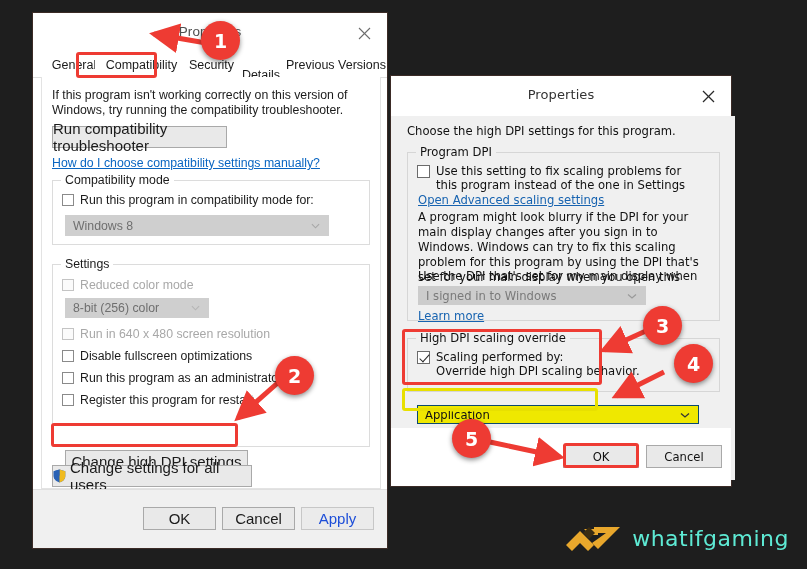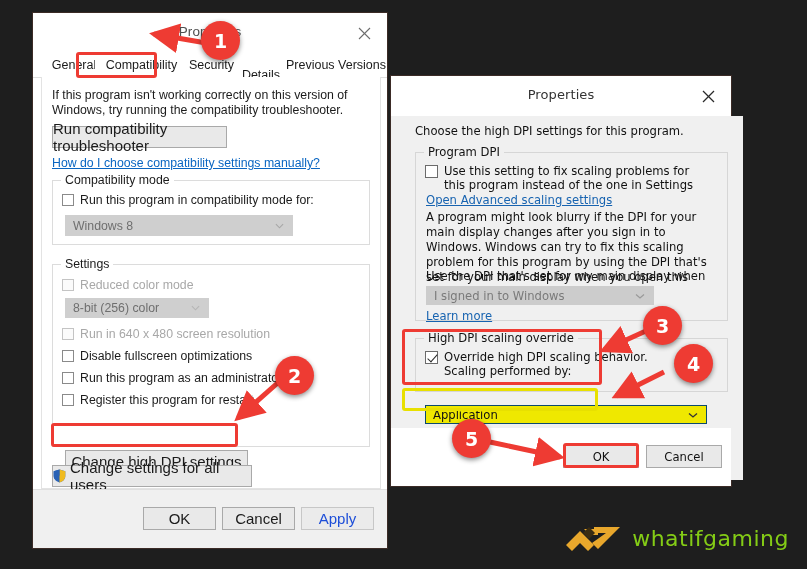--- a/index.html
+++ b/index.html
@@ -95,21 +95,21 @@
     position:absolute;left:0;bottom:0;width:100%;height:58px;background:#f0f0f0;
     border-top:1px solid #dfdfdf;
   }
   .shield{
     width:13px;height:14px;flex:0 0 auto;margin-right:4px;
   }
 
   
   #dlg2{left:390px;top:75px;width:340px;height:410px;background:#f0f0f0;
         font-family:"DejaVu Sans", sans-serif;}
-  #dlg2 .d2body{position:absolute;left:12px;top:40px;width:100%;height:364px;background:#f0f0f0;}
+  #dlg2 .d2body{position:absolute;left:4px;top:40px;width:100%;height:364px;background:#f0f0f0;}
   .d2text{font-size:11.6px;color:#111;line-height:15px;}
   #dlg2 .bottombar2{
     position:absolute;left:0;bottom:0;width:100%;height:58px;background:#ffffff;
   }
   .group2{position:absolute;border:1px solid #d6d6d6;box-sizing:border-box;}
   .group2-label{position:absolute;top:-8px;left:8px;background:#f0f0f0;padding:0 4px;font-size:11.6px;color:#111;white-space:nowrap;}
   .cb-row2{position:absolute;display:flex;align-items:flex-start;gap:6px;font-size:11.6px;color:#111;line-height:14px;}
   .cb2{width:13px;height:13px;border:1px solid #6b6b6b;background:#fff;box-sizing:border-box;flex:0 0 auto;position:relative;margin-top:1px;}
   .cb2.checked:after{
     content:"";position:absolute;left:3.5px;top:0px;width:4px;height:9px;
@@ -137,21 +137,21 @@
     box-shadow:0 2px 5px rgba(0,0,0,.45);
   }
   .hl{
     position:absolute;border:3px solid #ee3b33;border-radius:3px;box-sizing:border-box;
   }
   .arrow{position:absolute;}
 
   
   .wm{position:absolute;right:18px;bottom:14px;display:flex;align-items:center;gap:10px;}
   .wm-text{
-    font-family:"DejaVu Sans", sans-serif;font-size:22px;color:#84cc16;
+    font-family:"DejaVu Sans", sans-serif;font-size:22px;color:#5eead4;
     letter-spacing:.5px;line-height:1;
   }
 </style>
 </head>
 <body>
 
 <div class="canvas">
 
   <div class="dialog" id="dlg1">
 
@@ -191,21 +191,21 @@
       <div class="btn" id="btn-troubleshooter">Run compatibility troubleshooter</div>
 
       <a class="link" id="link-how">How do I choose compatibility settings manually?</a>
 
       <div class="group" style="left:10px;top:103px;width:318px;height:65px;">
         <div class="group-label">Compatibility mode</div>
         <div class="cb-row" style="left:9px;top:12px;">
           <span class="cb"></span>
           <span>Run this program in compatibility mode for:</span>
         </div>
-        <div class="combo" style="left:12px;top:34px;width:228px;height:21px;">
+        <div class="combo" style="left:12px;top:34px;width:264px;height:21px;">
           <span>Windows 8</span>
           <svg class="chev" viewBox="0 0 10 10">
               <path d="M1 3 L5 7 L9 3" fill="none" stroke="#a7a7a7" stroke-width="1.2"></path>
             </svg>
         </div>
       </div>
 
       <div class="group" style="left:10px;top:187px;width:318px;height:183px;">
         <div class="group-label">Settings</div>
 
@@ -300,22 +300,22 @@
 
         <a class="link2" style="left:10px;top:156px;">Learn more</a>
       </div>
 
       <div class="group2" style="left:12px;top:222px;width:313px;height:54px;">
         <div class="group2-label">High DPI scaling override</div>
 
         <div class="cb-row2" style="left:9px;top:11px;width:290px;">
           <span class="cb2 checked"></span>
           <span style="display:block;">
+            <span style="display:block;">Scaling performed by:</span>
             <span style="display:block;">Override high DPI scaling behavior.</span>
-            <span style="display:block;">Scaling performed by:</span>
           </span>
         </div>
       </div>
 
       <div class="combo2 yellow" style="left:22px;top:289px;width:282px;height:19px;">
         <span>Application</span>
         <svg class="chev" viewBox="0 0 10 10">
             <path d="M1 3.5 L5 7 L9 3.5" fill="none" stroke="#333" stroke-width="1.3"></path>
           </svg>
       </div>

